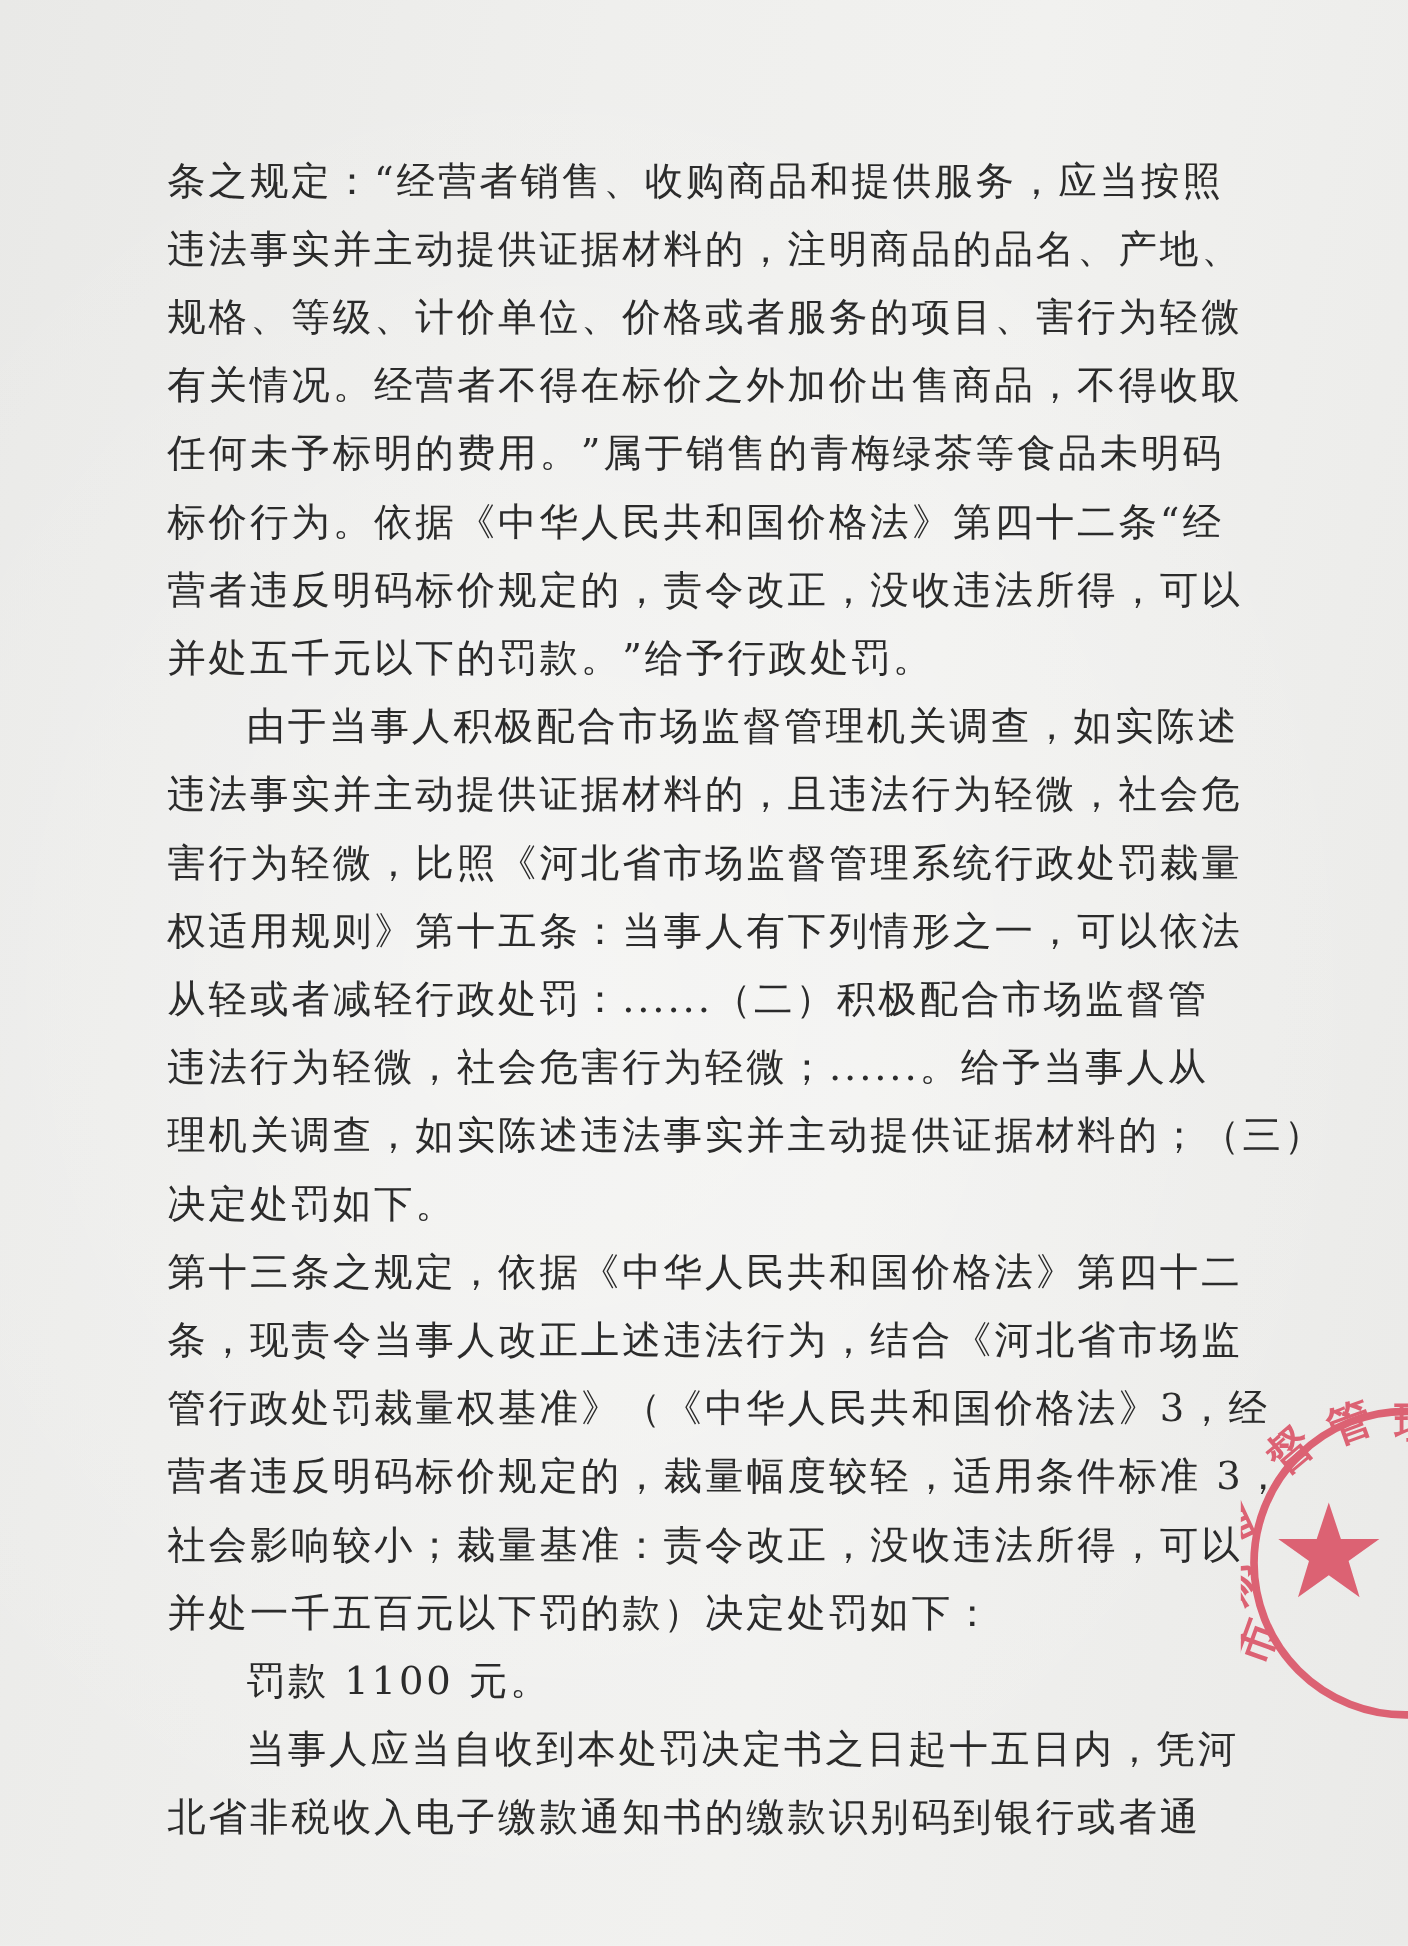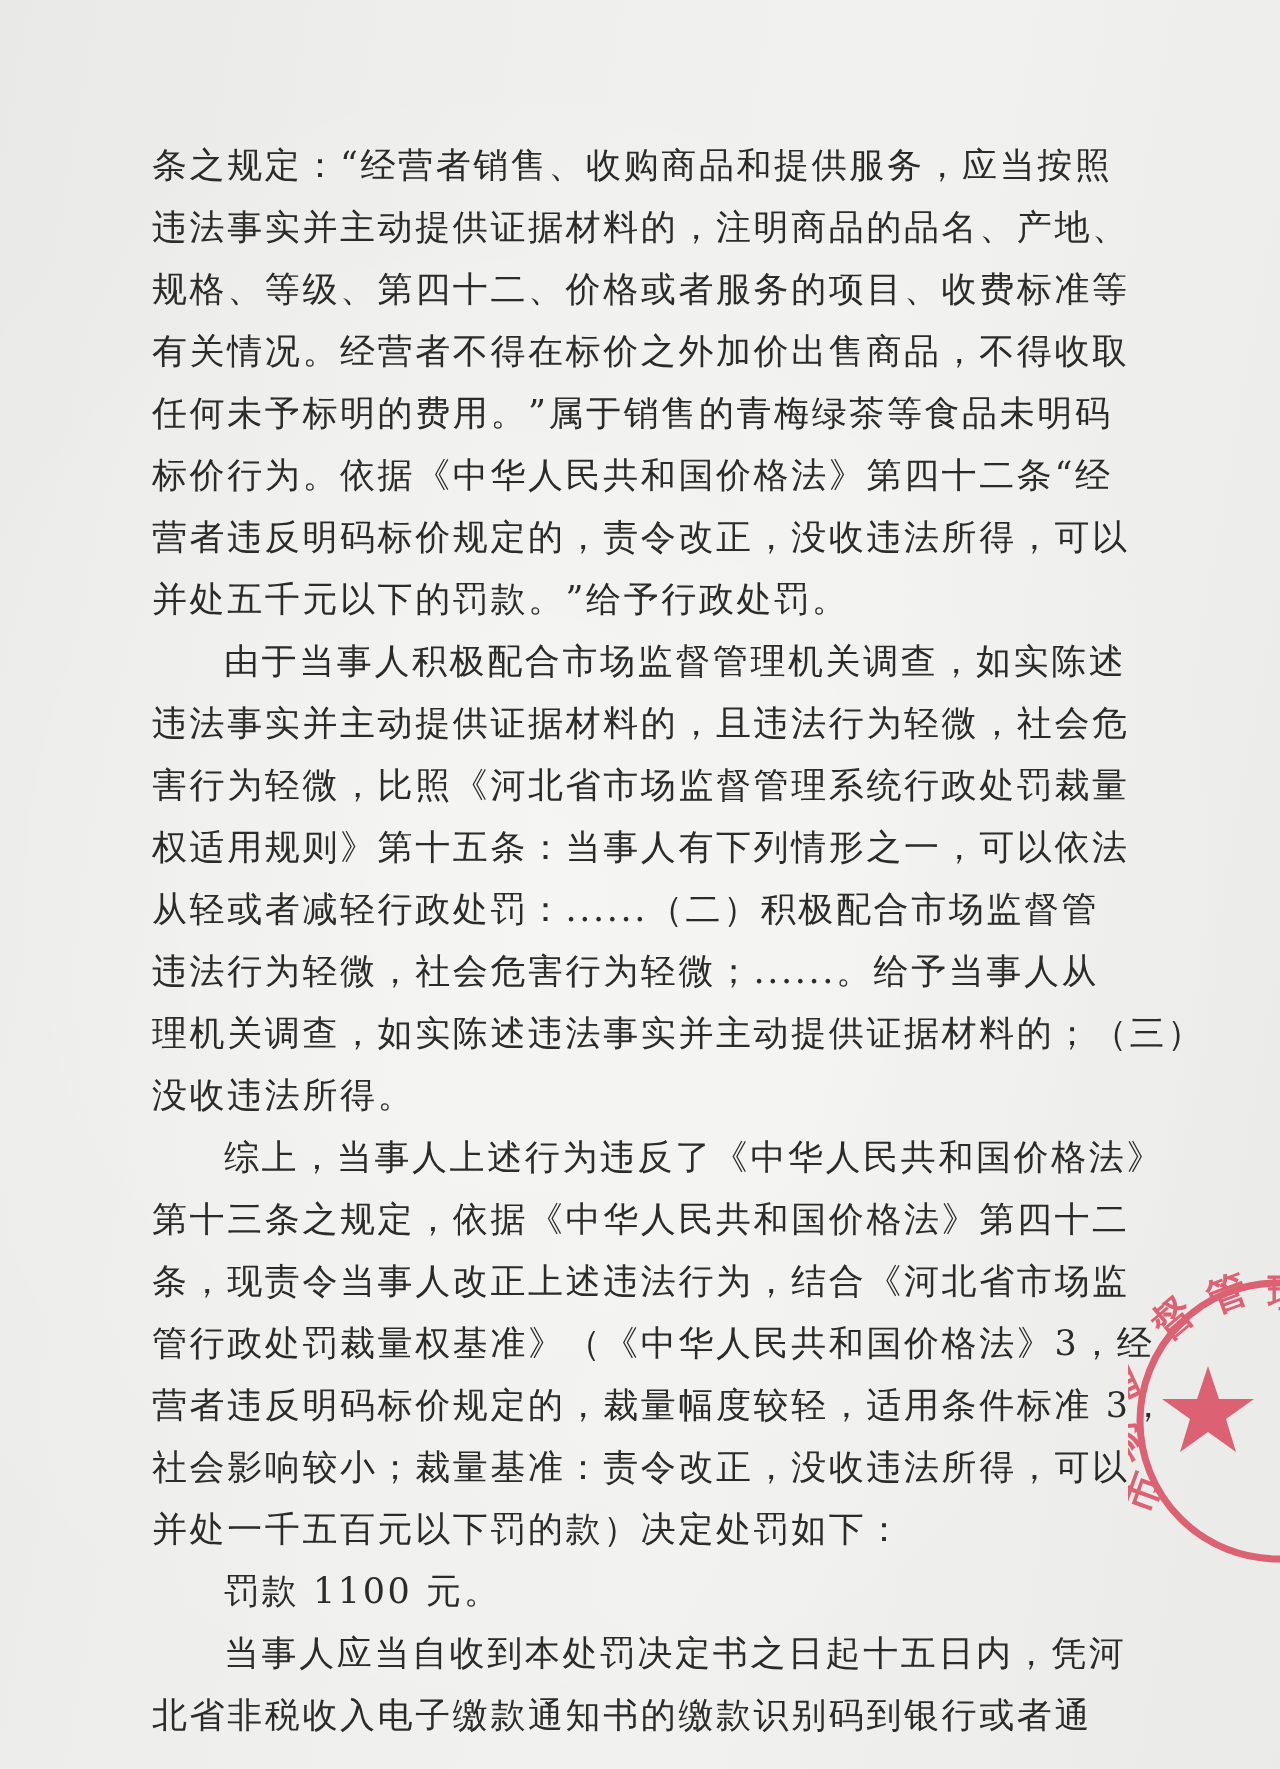--- a/index.html
+++ b/index.html
@@ -59,35 +59,34 @@
   </style>
 </head>
 <body>
 
 <div class="page">
   <div class="paper-shade"></div>
 
   <div class="body-text">
     <div class="line">条之规定：“经营者销售、收购商品和提供服务，应当按照</div>
     <div class="line">违法事实并主动提供证据材料的，注明商品的品名、产地、</div>
-    <div class="line">规格、等级、第四十二、价格或者服务的项目、收费标准等</div>
+    <div class="line">规格、等级、计价单位、价格或者服务的项目、害行为轻微</div>
     <div class="line">有关情况。经营者不得在标价之外加价出售商品，不得收取</div>
     <div class="line">任何未予标明的费用。”属于销售的青梅绿茶等食品未明码</div>
     <div class="line">标价行为。依据《中华人民共和国价格法》第四十二条“经</div>
     <div class="line">营者违反明码标价规定的，责令改正，没收违法所得，可以</div>
     <div class="line last">并处五千元以下的罚款。”给予行政处罚。</div>
     <div class="line indent">由于当事人积极配合市场监督管理机关调查，如实陈述</div>
     <div class="line">违法事实并主动提供证据材料的，且违法行为轻微，社会危</div>
     <div class="line">害行为轻微，比照《河北省市场监督管理系统行政处罚裁量</div>
     <div class="line">权适用规则》第十五条：当事人有下列情形之一，可以依法</div>
     <div class="line">从轻或者减轻行政处罚：......（二）积极配合市场监督管</div>
     <div class="line">违法行为轻微，社会危害行为轻微；......。给予当事人从</div>
     <div class="line">理机关调查，如实陈述违法事实并主动提供证据材料的；（三）</div>
-    <div class="line last">没收违法所得。</div>
-    <div class="line indent">综上，当事人上述行为违反了《中华人民共和国价格法》</div>
+    <div class="line last">决定处罚如下。</div>
     <div class="line">第十三条之规定，依据《中华人民共和国价格法》第四十二</div>
     <div class="line">条，现责令当事人改正上述违法行为，结合《河北省市场监</div>
     <div class="line">管行政处罚裁量权基准》（《中华人民共和国价格法》3，经</div>
     <div class="line">营者违反明码标价规定的，裁量幅度较轻，适用条件标准 3，</div>
     <div class="line">社会影响较小；裁量基准：责令改正，没收违法所得，可以</div>
     <div class="line last">并处一千五百元以下罚的款）决定处罚如下：</div>
     <div class="line indent last">罚款 1100 元。</div>
     <div class="line indent">当事人应当自收到本处罚决定书之日起十五日内，凭河</div>
     <div class="line">北省非税收入电子缴款通知书的缴款识别码到银行或者通</div>
   </div>

